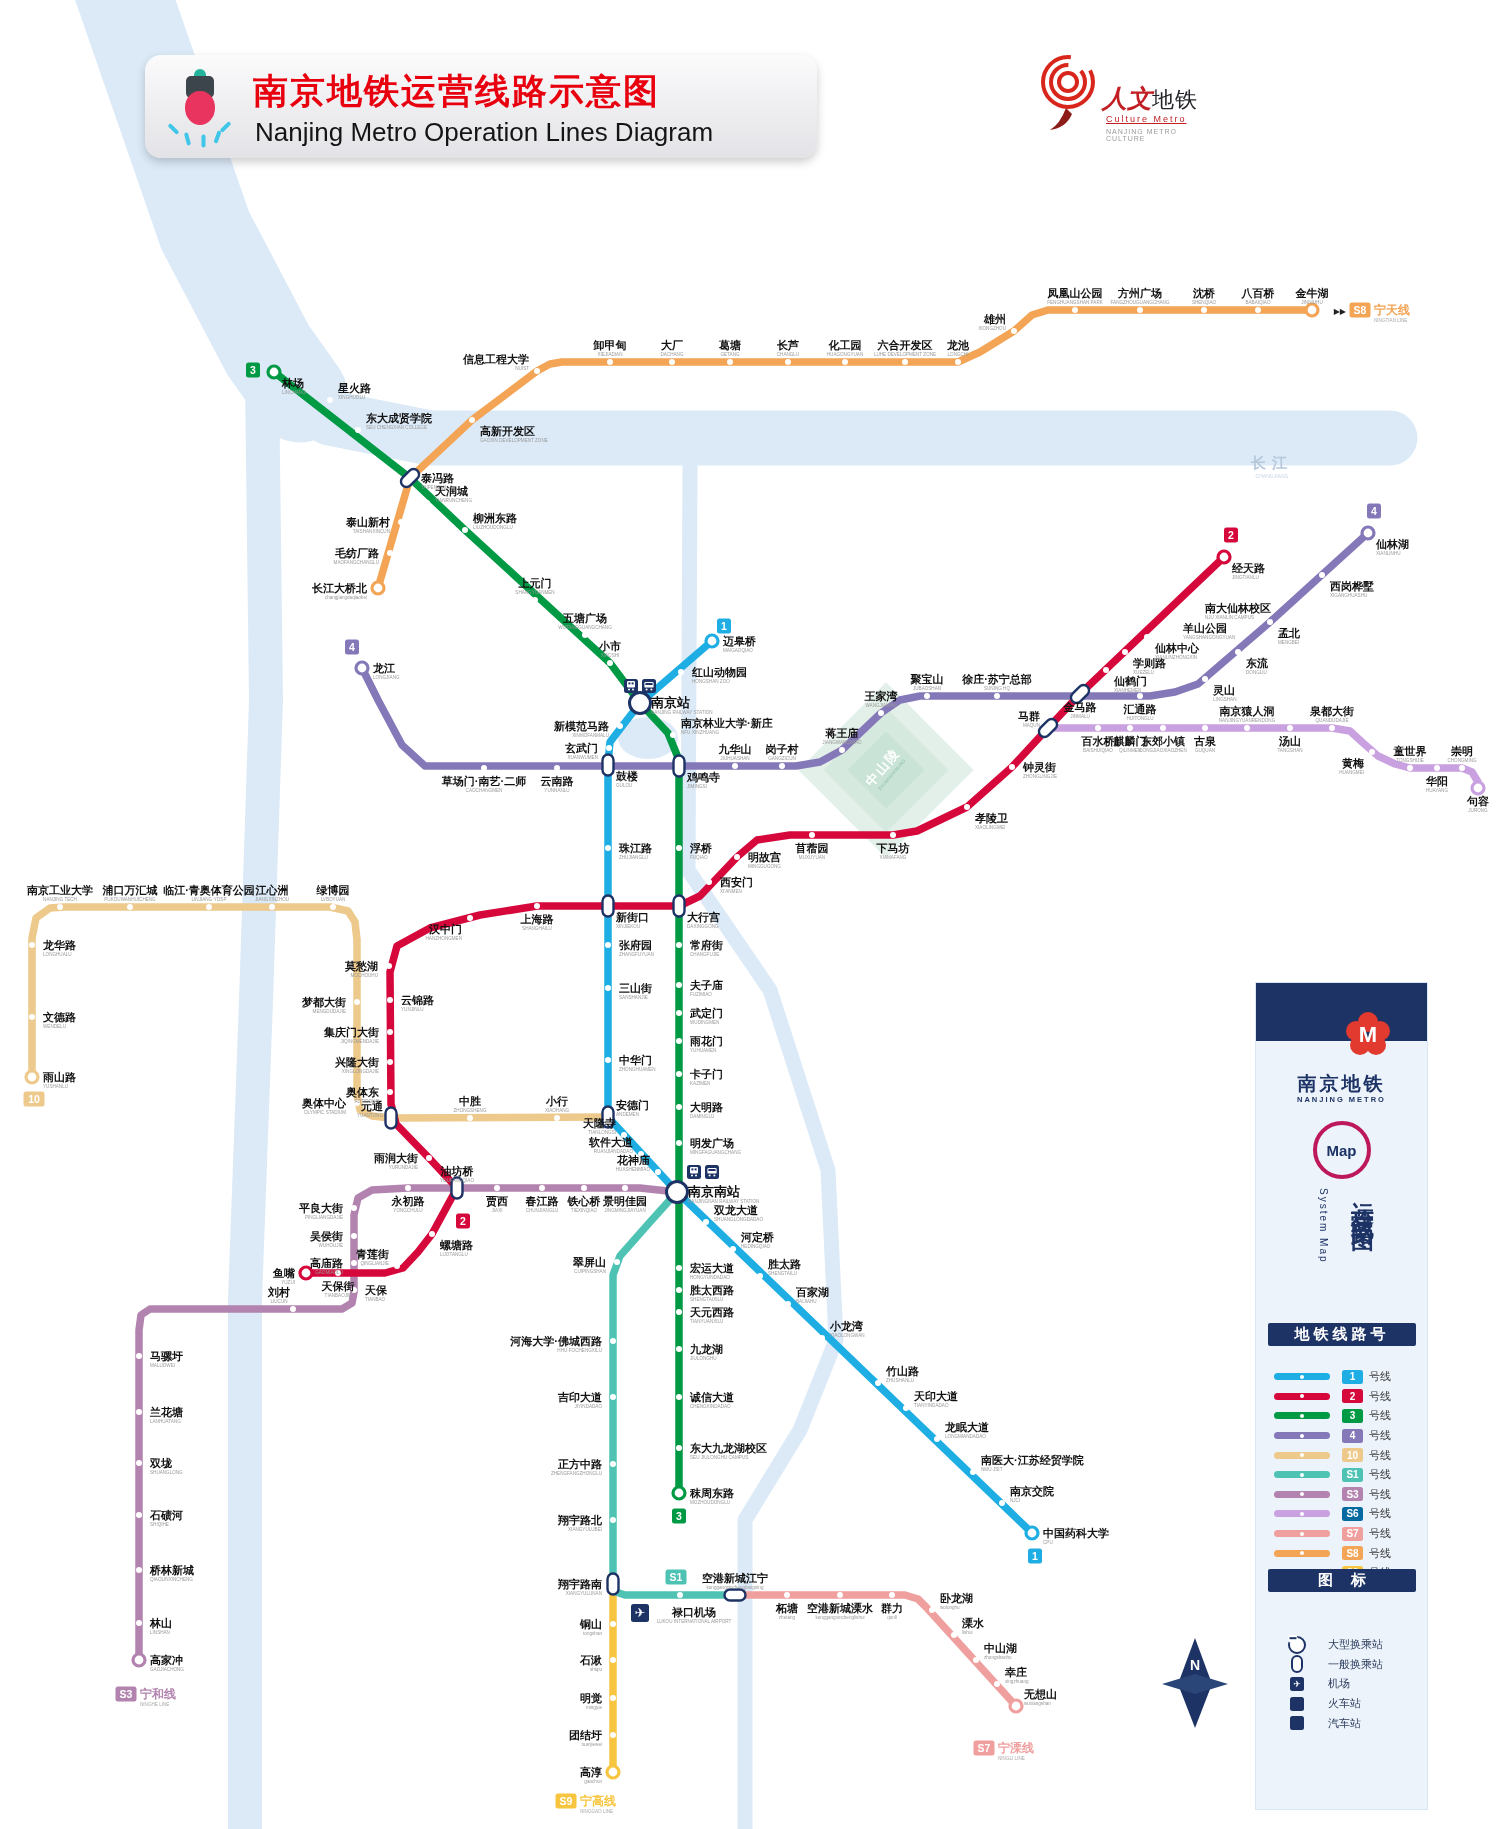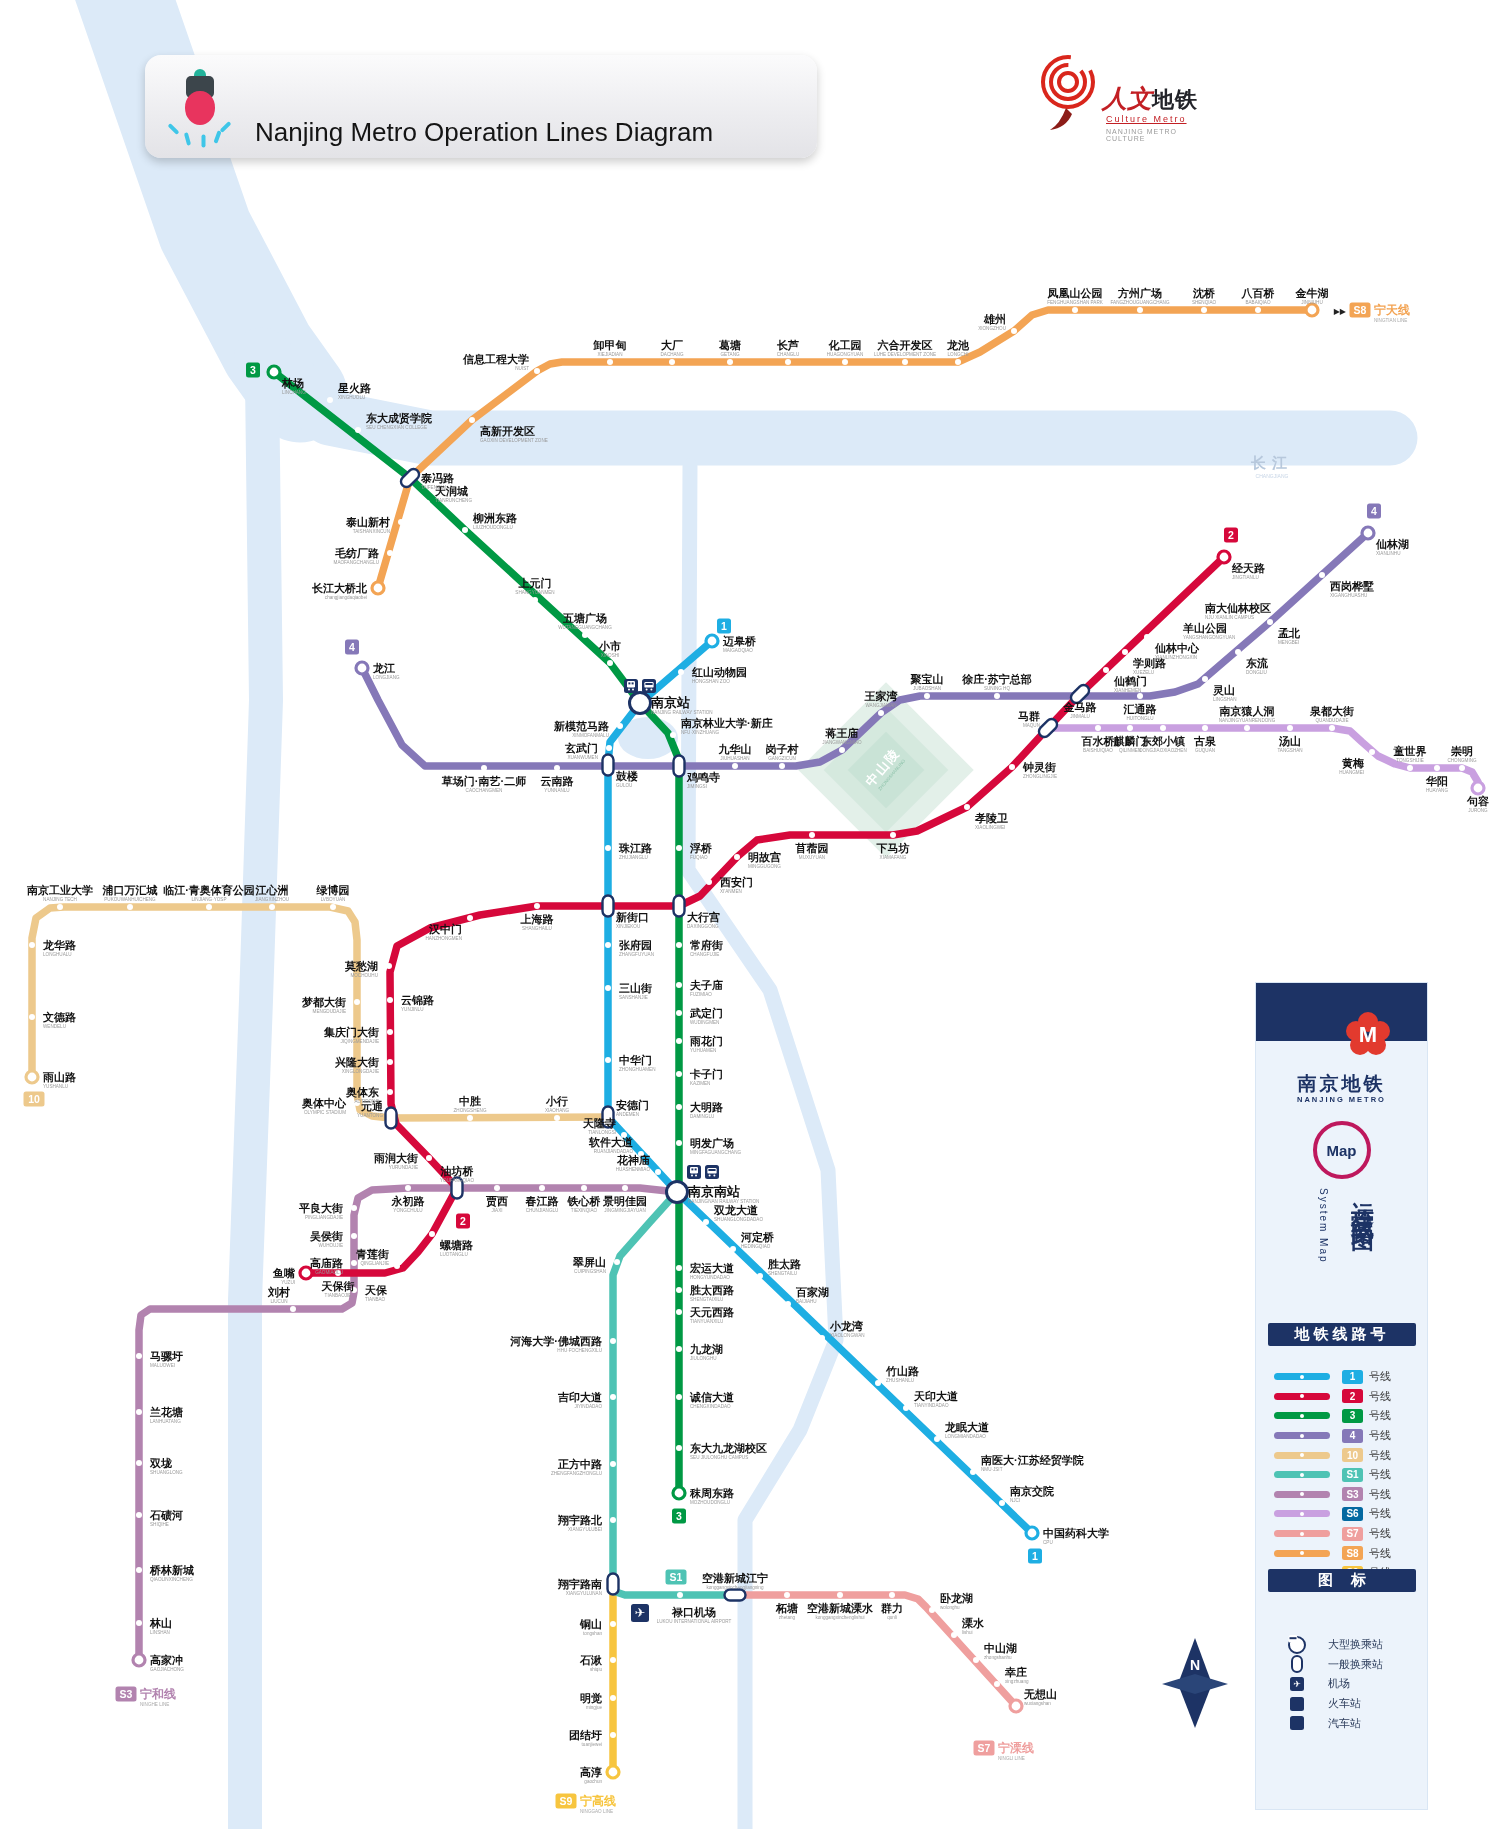--- a/index.html
+++ b/index.html
@@ -13,21 +13,21 @@
   .bulb .cap{position:absolute;left:19px;top:0;width:12px;height:9px;border-radius:6px 6px 2px 2px;background:#24b39b;}
   .bulb .housing{position:absolute;left:11px;top:7px;width:28px;height:22px;border-radius:5px;background:#3c454b;}
   .bulb .glass{position:absolute;left:10px;top:22px;width:30px;height:34px;border-radius:50% 50% 52% 52%;background:#e8345e;}
   .bulb .ray{position:absolute;width:13px;height:4px;border-radius:2px;background:#3fc6e8;}
   .t-zh{position:absolute;left:108px;top:13px;font-size:35px;font-weight:800;color:#e8000f;letter-spacing:2px;}
   .t-en{position:absolute;left:110px;top:62px;font-size:26px;color:#141414;text-align:center;}
   
   .clogo{position:absolute;left:1036px;top:48px;width:170px;height:110px;}
   .clogo .txt{position:absolute;left:66px;top:34px;white-space:nowrap;}
   .clogo .rw{font-family:"Liberation Serif",serif;font-style:italic;font-weight:700;color:#c21f24;font-size:25px;}
-  .clogo .dk{font-weight:700;color:#23242a;font-size:22px;letter-spacing:1px;}
+  .clogo .dk{font-weight:400;color:#23242a;font-size:22px;letter-spacing:1px;}
   .clogo .sub{position:absolute;left:70px;top:66px;font-size:9px;color:#c21f24;letter-spacing:2px;text-decoration:underline;}
   .clogo .sub2{position:absolute;left:70px;top:80px;font-size:7px;color:#9a9a9a;letter-spacing:1px;}
   
   .panel{position:absolute;left:1255px;top:982px;width:173px;height:828px;background:#ecf3fb;border:1px solid #d9e6f4;box-sizing:border-box;}
   .panel .head{position:absolute;left:0;top:0;width:100%;height:58px;background:#1d3365;}
   .panel .flower{position:absolute;left:50%;top:26px;transform:translateX(-50%);}
   .panel .mzh{position:absolute;left:0;top:88px;width:100%;text-align:center;color:#1d3365;font-size:19px;font-weight:800;letter-spacing:3px;}
   .panel .men{position:absolute;left:0;top:112px;width:100%;text-align:center;color:#1d3365;font-size:7.5px;font-weight:700;letter-spacing:2px;}
   .panel .mapc{position:absolute;left:50%;top:138px;transform:translateX(-50%);width:50px;height:50px;border:4px solid #be185d;border-radius:50%;color:#1d3365;font-size:15px;font-weight:700;display:flex;align-items:center;justify-content:center;background:#ecf3fb;}
   .panel .vzh{position:absolute;left:92px;top:200px;writing-mode:vertical-rl;color:#1d3365;font-size:23px;font-weight:800;letter-spacing:7px;}
@@ -703,20 +703,21 @@
     <div class="bulb">
       <span class="cap"></span>
         <span class="housing"></span>
         <span class="glass"></span>
       <span class="ray" style="left:-8px;top:58px;transform:rotate(45deg)"></span>
       <span class="ray" style="left:6px;top:68px;transform:rotate(75deg)"></span>
       <span class="ray" style="left:22px;top:70px;transform:rotate(90deg)"></span>
       <span class="ray" style="left:36px;top:66px;transform:rotate(110deg)"></span>
       <span class="ray" style="left:44px;top:56px;transform:rotate(135deg)"></span>
     </div>
+    <div class="t-zh">南京地铁运营线路示意图</div>
     <div class="t-en">Nanjing Metro Operation Lines Diagram</div>
   </div>
 
   <div class="clogo">
     <svg width="64" height="86">
       <circle cx="32" cy="34" r="9" fill="none" stroke="#d9261c" stroke-width="4"></circle>
       <circle cx="32" cy="34" r="17" fill="none" stroke="#d9261c" stroke-width="4" stroke-dasharray="80 14"></circle>
       <circle cx="32" cy="34" r="25" fill="none" stroke="#d9261c" stroke-width="4" stroke-dasharray="120 24"></circle>
       <path d="M30 60 Q24 76 14 82 Q30 80 36 66 Z" fill="#8c1d18"></path>
     </svg>

